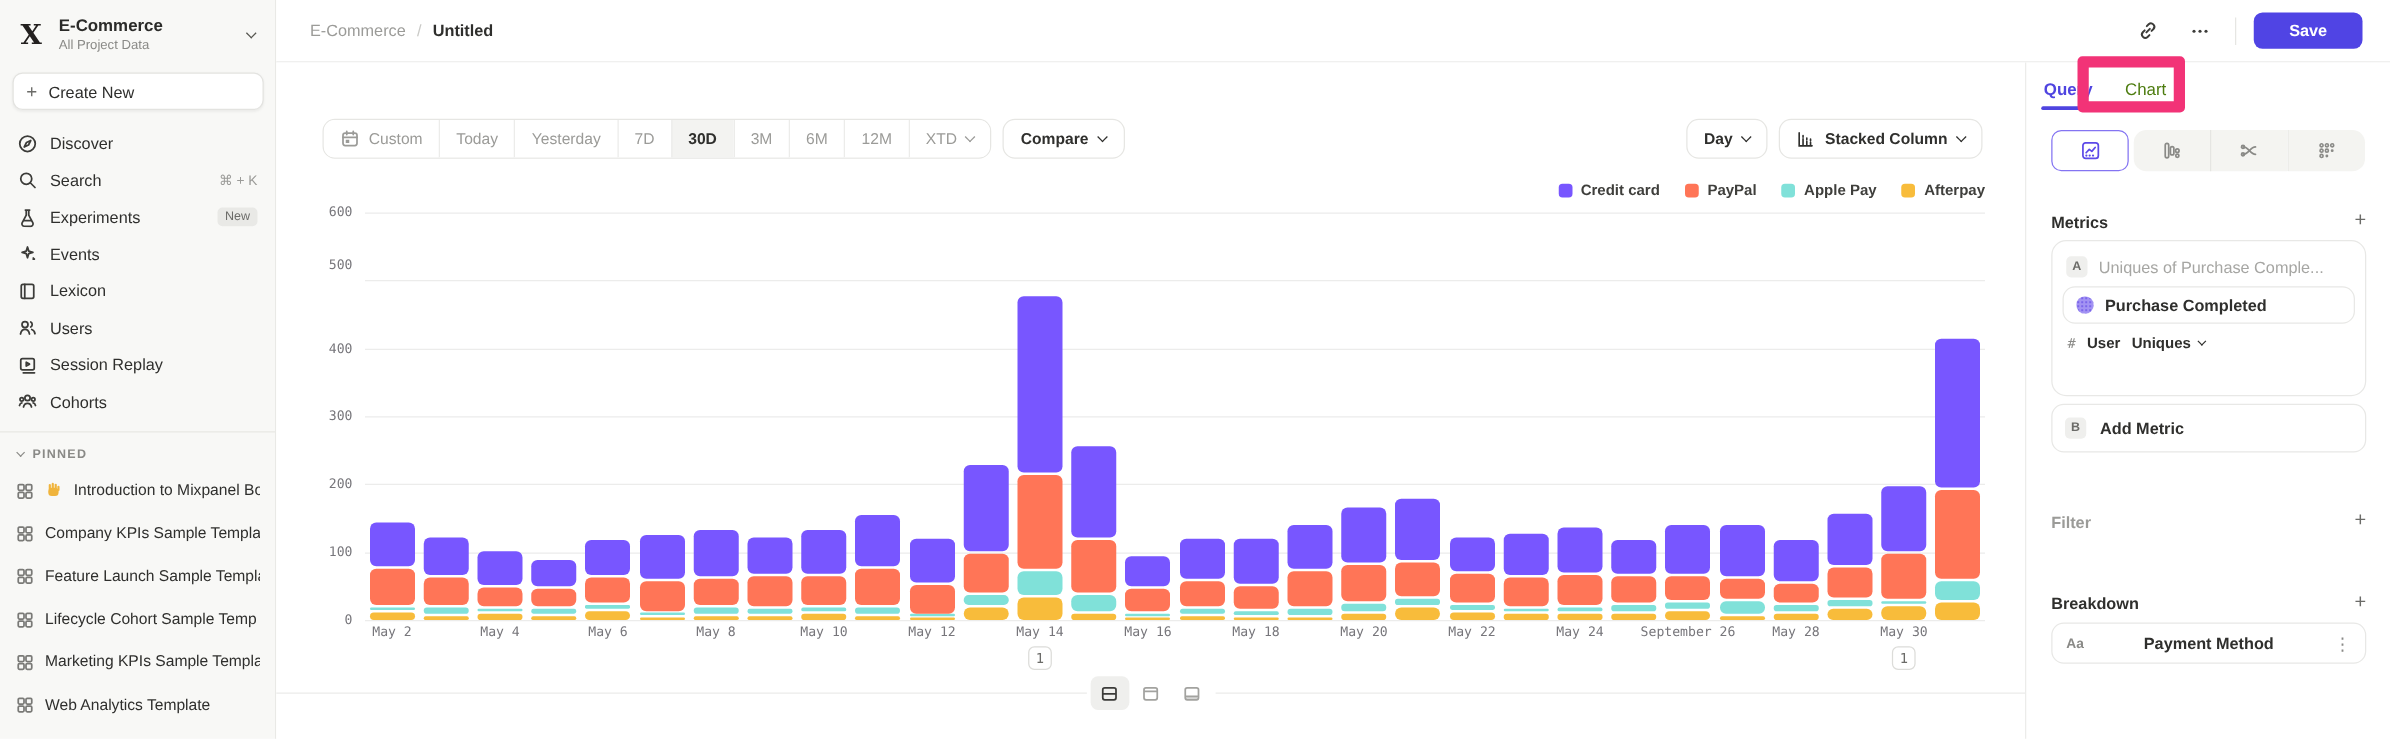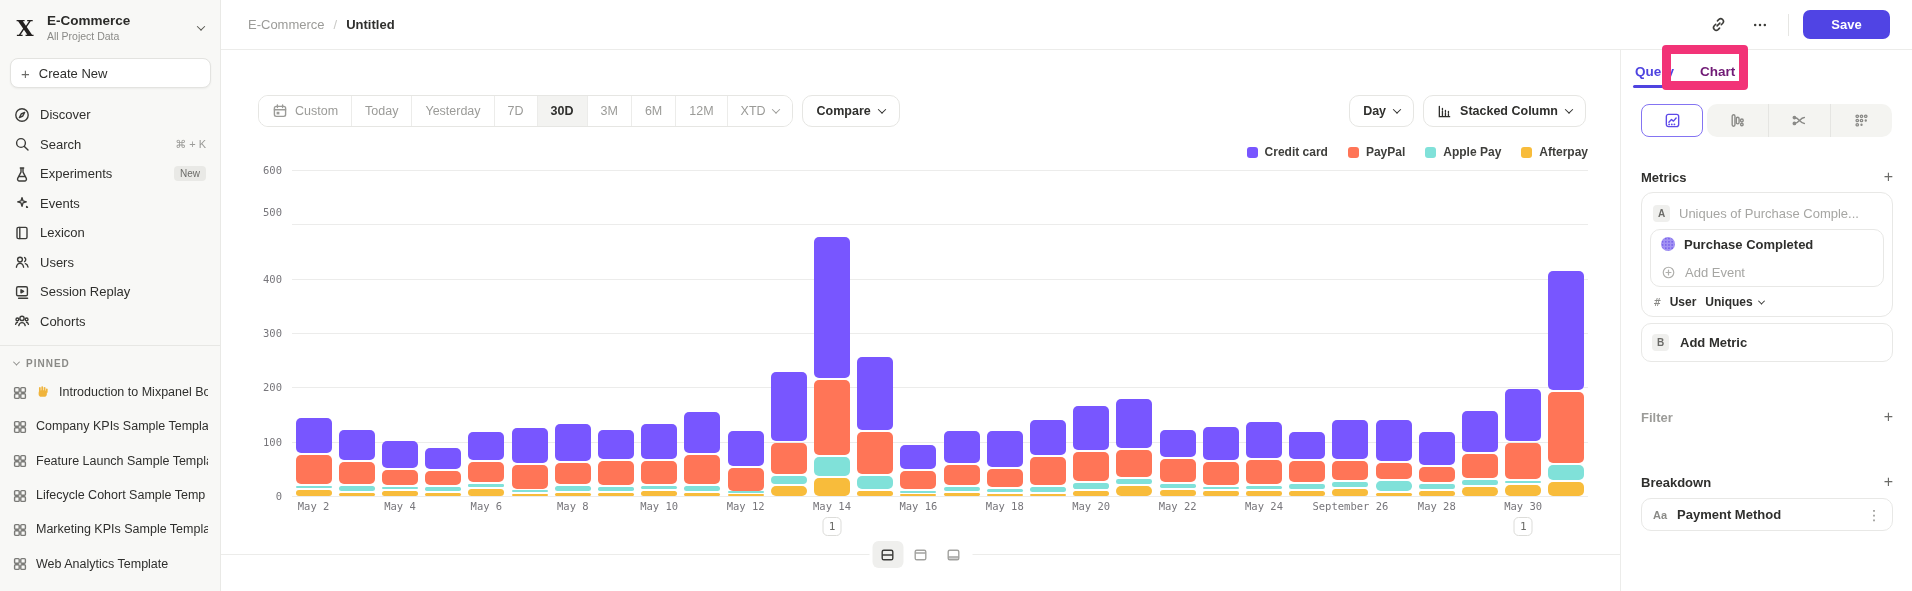--- a/index.html
+++ b/index.html
@@ -91,21 +91,21 @@
   .layout-toggles { position:absolute; top:488px; left:50%; transform:translateX(-50%); background:#fff;
     padding:3px; border-radius:9px; display:flex; gap:2px; }
   .lt-btn { width:31px; height:27px; border:none; background:transparent; border-radius:6px; display:grid;
     place-items:center; color:#a2a29f; cursor:pointer; }
   .lt-btn.active { background:#efefed; color:#3b3b39; }
 
   
   .rpanel { position:absolute; left:1620px; top:50px; width:292px; height:541px; background:#fff;
     border-left:1px solid #ececea; }
   .rp-tabs { height:38px; display:flex; align-items:flex-end; gap:26px; padding:0 0 0 14px; }
-  .rp-tab { font-size:13.5px; padding-bottom:9px; position:relative; cursor:pointer; color:#701a75; font-weight:700; }
+  .rp-tab { font-size:13.5px; padding-bottom:9px; position:relative; cursor:pointer; color:#4d7c0f; font-weight:400; }
   .rp-tab.active { color:#4f44e0; font-weight:700; }
   .rp-tab.active::after { content:""; position:absolute; left:-2px; right:-2px; bottom:0; height:3px;
     background:#4f44e0; border-radius:2px; }
   .rp-icontabs { margin:16px 20px 0 20px; height:33px; display:flex; align-items:stretch; }
   .vtab { flex:1; display:grid; place-items:center; cursor:pointer; color:#8a8a87; background:#f4f4f1; }
   .vtab.sel { background:#fff; border:1.5px solid #8474f2; border-radius:8px; color:#5d49e8; margin-right:4px; flex:0 0 62px; }
   .vtab.g1 { border-radius:10px 0 0 10px; }
   .vtab.g3 { border-radius:0 10px 10px 0; }
   .vtab.g2, .vtab.g3 { border-left:1px solid #e5e5e2; }
   .rp-sec-hd { display:flex; align-items:center; justify-content:space-between; padding:0 19px 0 20px; height:18px; }
@@ -128,21 +128,21 @@
   .plus-circ { color:#b0b0ad; }
   .agg-row { display:flex; align-items:center; gap:9px; height:30px; padding:0 4px; font-size:12px; }
   .agg-hash { color:#8a8a87; font-family:"DejaVu Sans Mono", monospace; font-size:11px; }
   .agg-val { color:#2f2f2d; font-weight:600; cursor:pointer; display:flex; align-items:center; gap:6px; }
   .add-metric-card { margin:6px 19px 0 20px; border:1px solid #e8e8e6; border-radius:10px; height:39px;
     display:flex; align-items:center; gap:11px; padding:0 10px; cursor:pointer; }
   .amc-lbl { font-size:13px; font-weight:600; color:#2f2f2d; }
   .hd-filter { margin-top:46px; }
   .hd-breakdown { margin-top:47px; }
   .bd-card { margin:7px 19px 0 20px; border:1px solid #e8e8e6; border-radius:10px; height:33px;
-    display:flex; align-items:center; gap:10px; padding:0 11px; cursor:pointer; }
+    display:flex; align-items:center; gap:10px; padding:0 11px; cursor:pointer;text-align:center; }
   .bd-aa { font-size:11px; font-weight:700; color:#8a8a87; }
   .bd-lbl { flex:1; font-size:13px; font-weight:600; color:#2f2f2d; }
   .bd-dots { color:#8a8a87; font-size:14px; cursor:pointer; }
 
   
   .annotation-box { position:absolute; left:1662px; top:45px; width:86px; height:45px;
     border:9px solid #f23377; border-radius:4px; z-index:60; pointer-events:none; }
 </style>
 </head>
 <body>
@@ -670,29 +670,20 @@
   <div class="metric-card">
     <div class="mc-rowA">
       <span class="badge-sq">A</span>
       <span class="mc-formula">Uniques of Purchase Comple...</span>
     </div>
     <div class="inner-card">
       <div class="ic-row">
         <span class="ev-dot"></span>
         <span class="ev-name">Purchase Completed</span>
       </div>
-      <div class="ic-row">
-        <span class="plus-circ">
-          <svg width="15" height="15" viewBox="0 0 16 16" fill="none" stroke="currentColor" stroke-width="1.3" stroke-linecap="round">
-            <circle cx="8" cy="8" r="5.6"></circle>
-              <path d="M8 5.4v5.2M5.4 8h5.2"></path>
-          </svg>
-        </span>
-        <span class="add-ev">Add Event</span>
-      </div>
     </div>
     <div class="agg-row">
       <span class="agg-hash">#</span>
       <span class="agg-val">User</span>
       <span class="agg-val">
         <span>Uniques</span>
         <span class="chev" style="width:5px;height:5px;"></span>
       </span>
     </div>
   </div>

